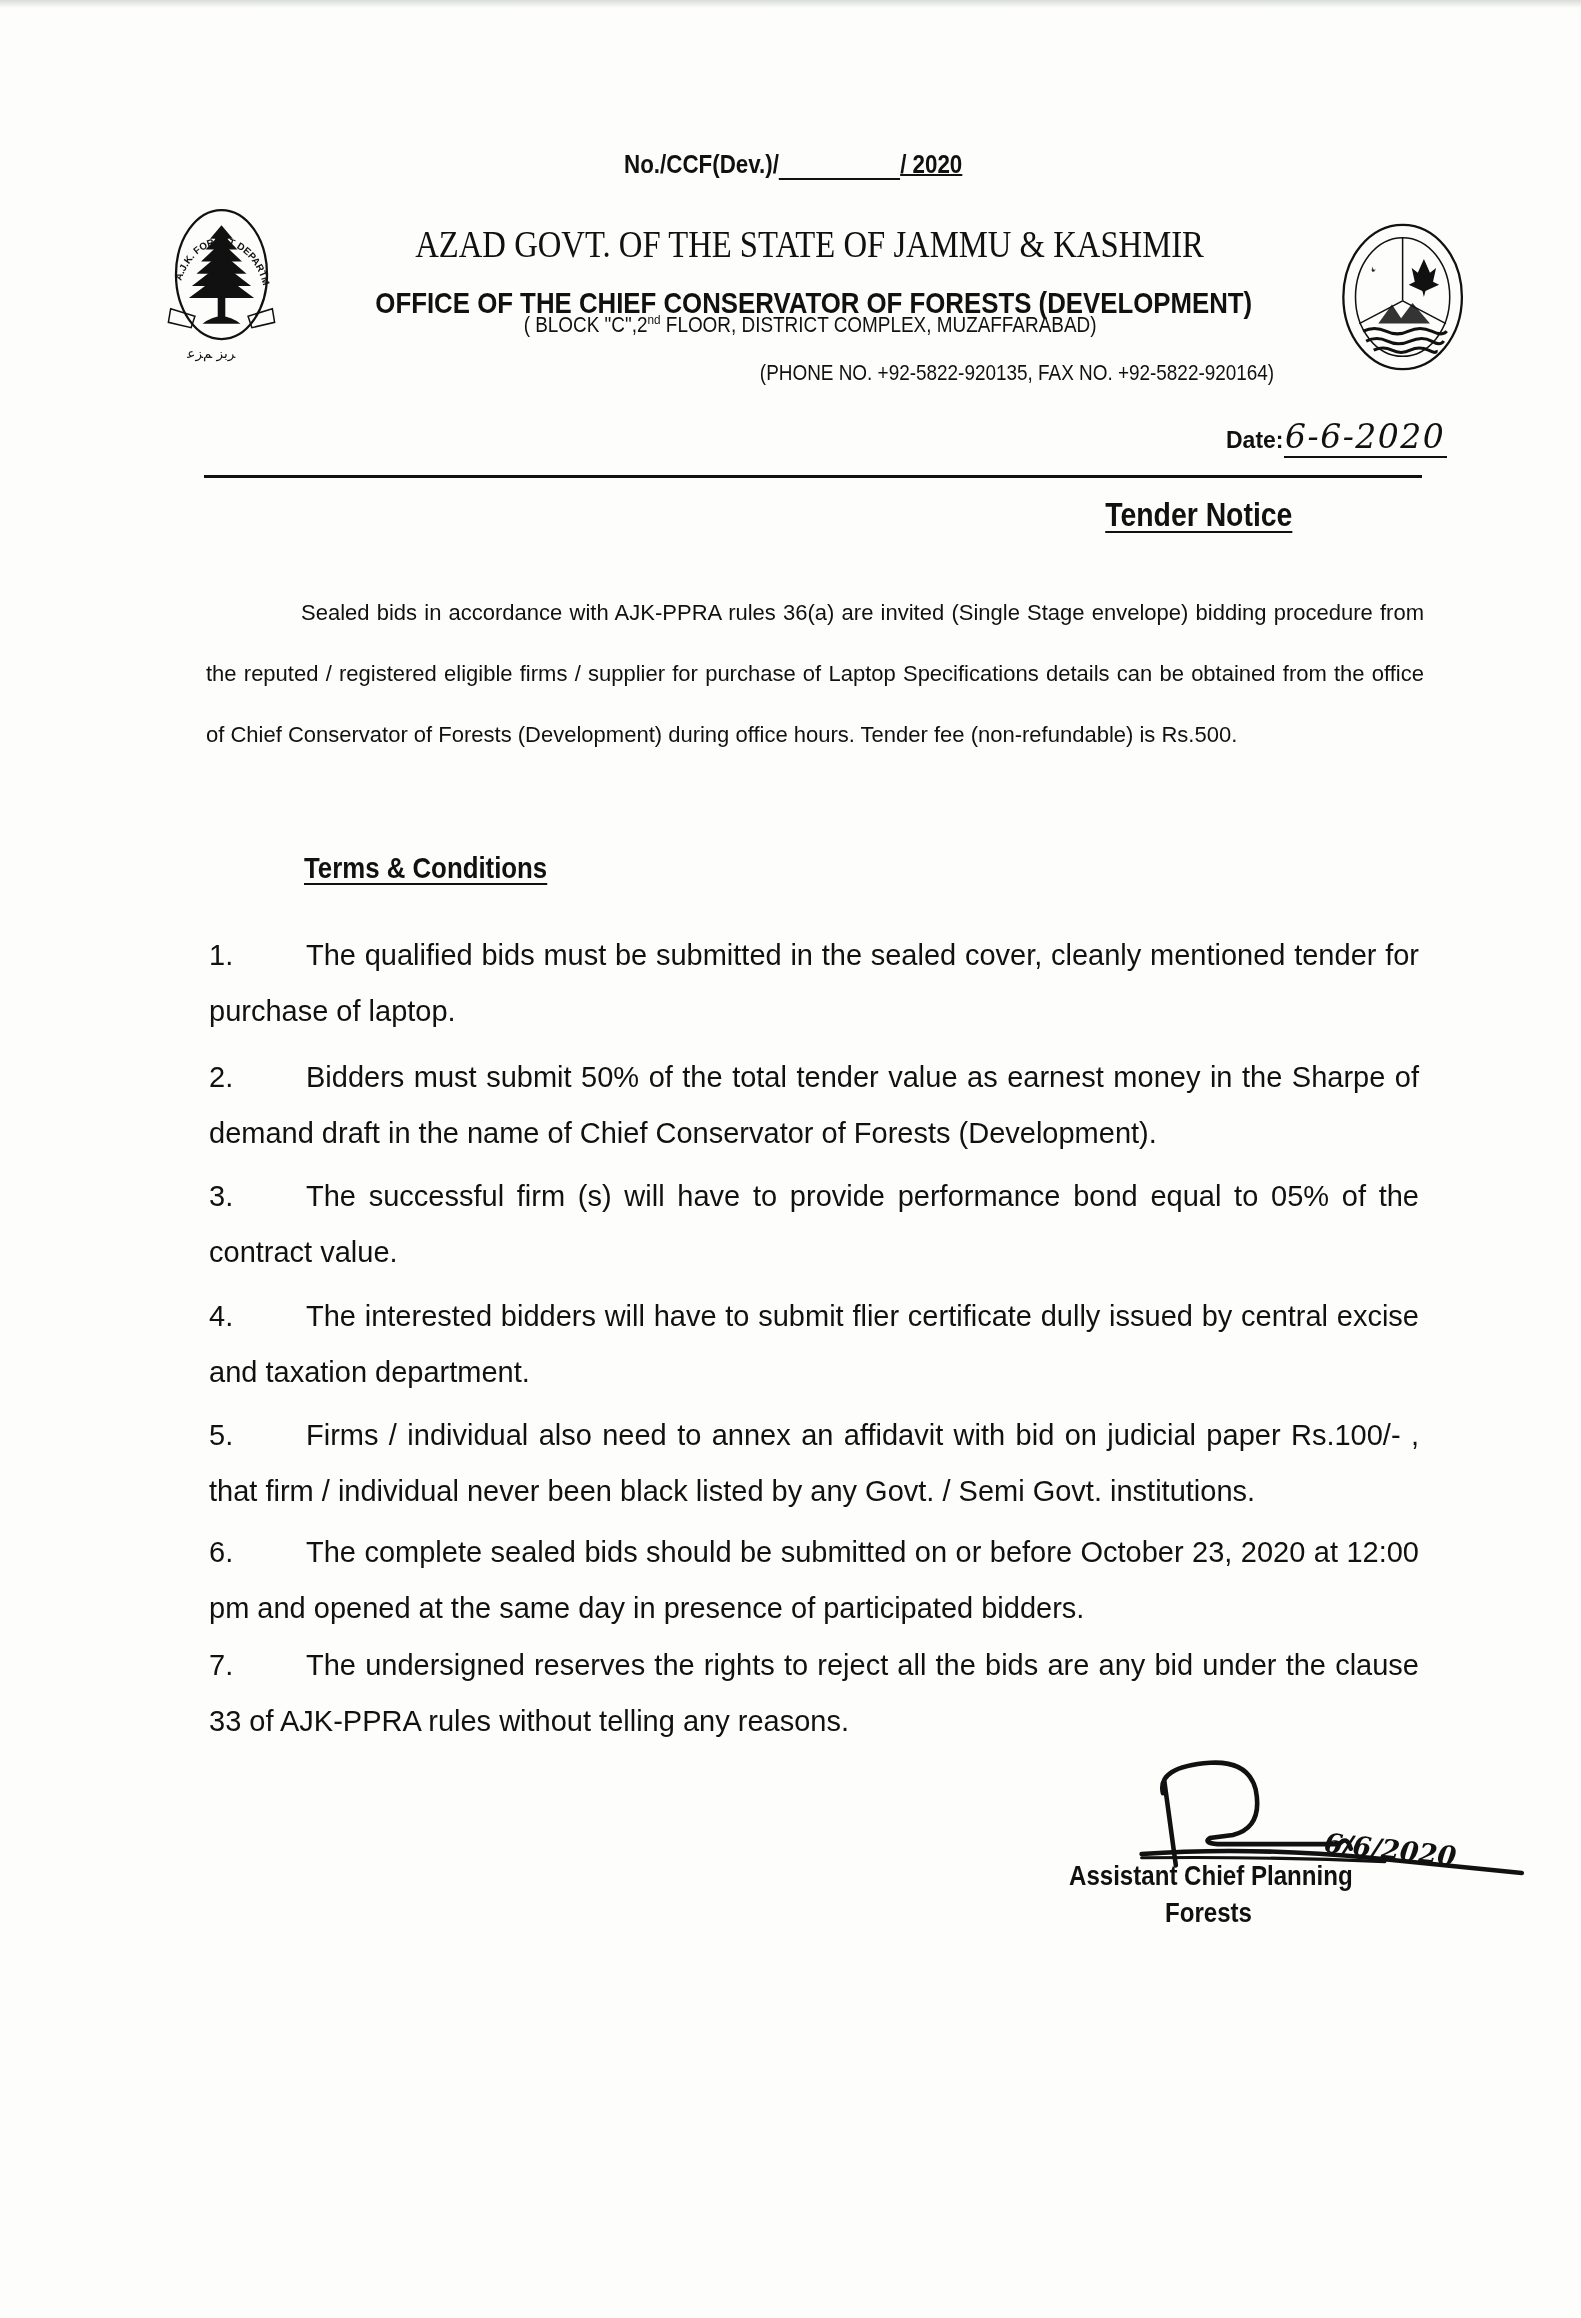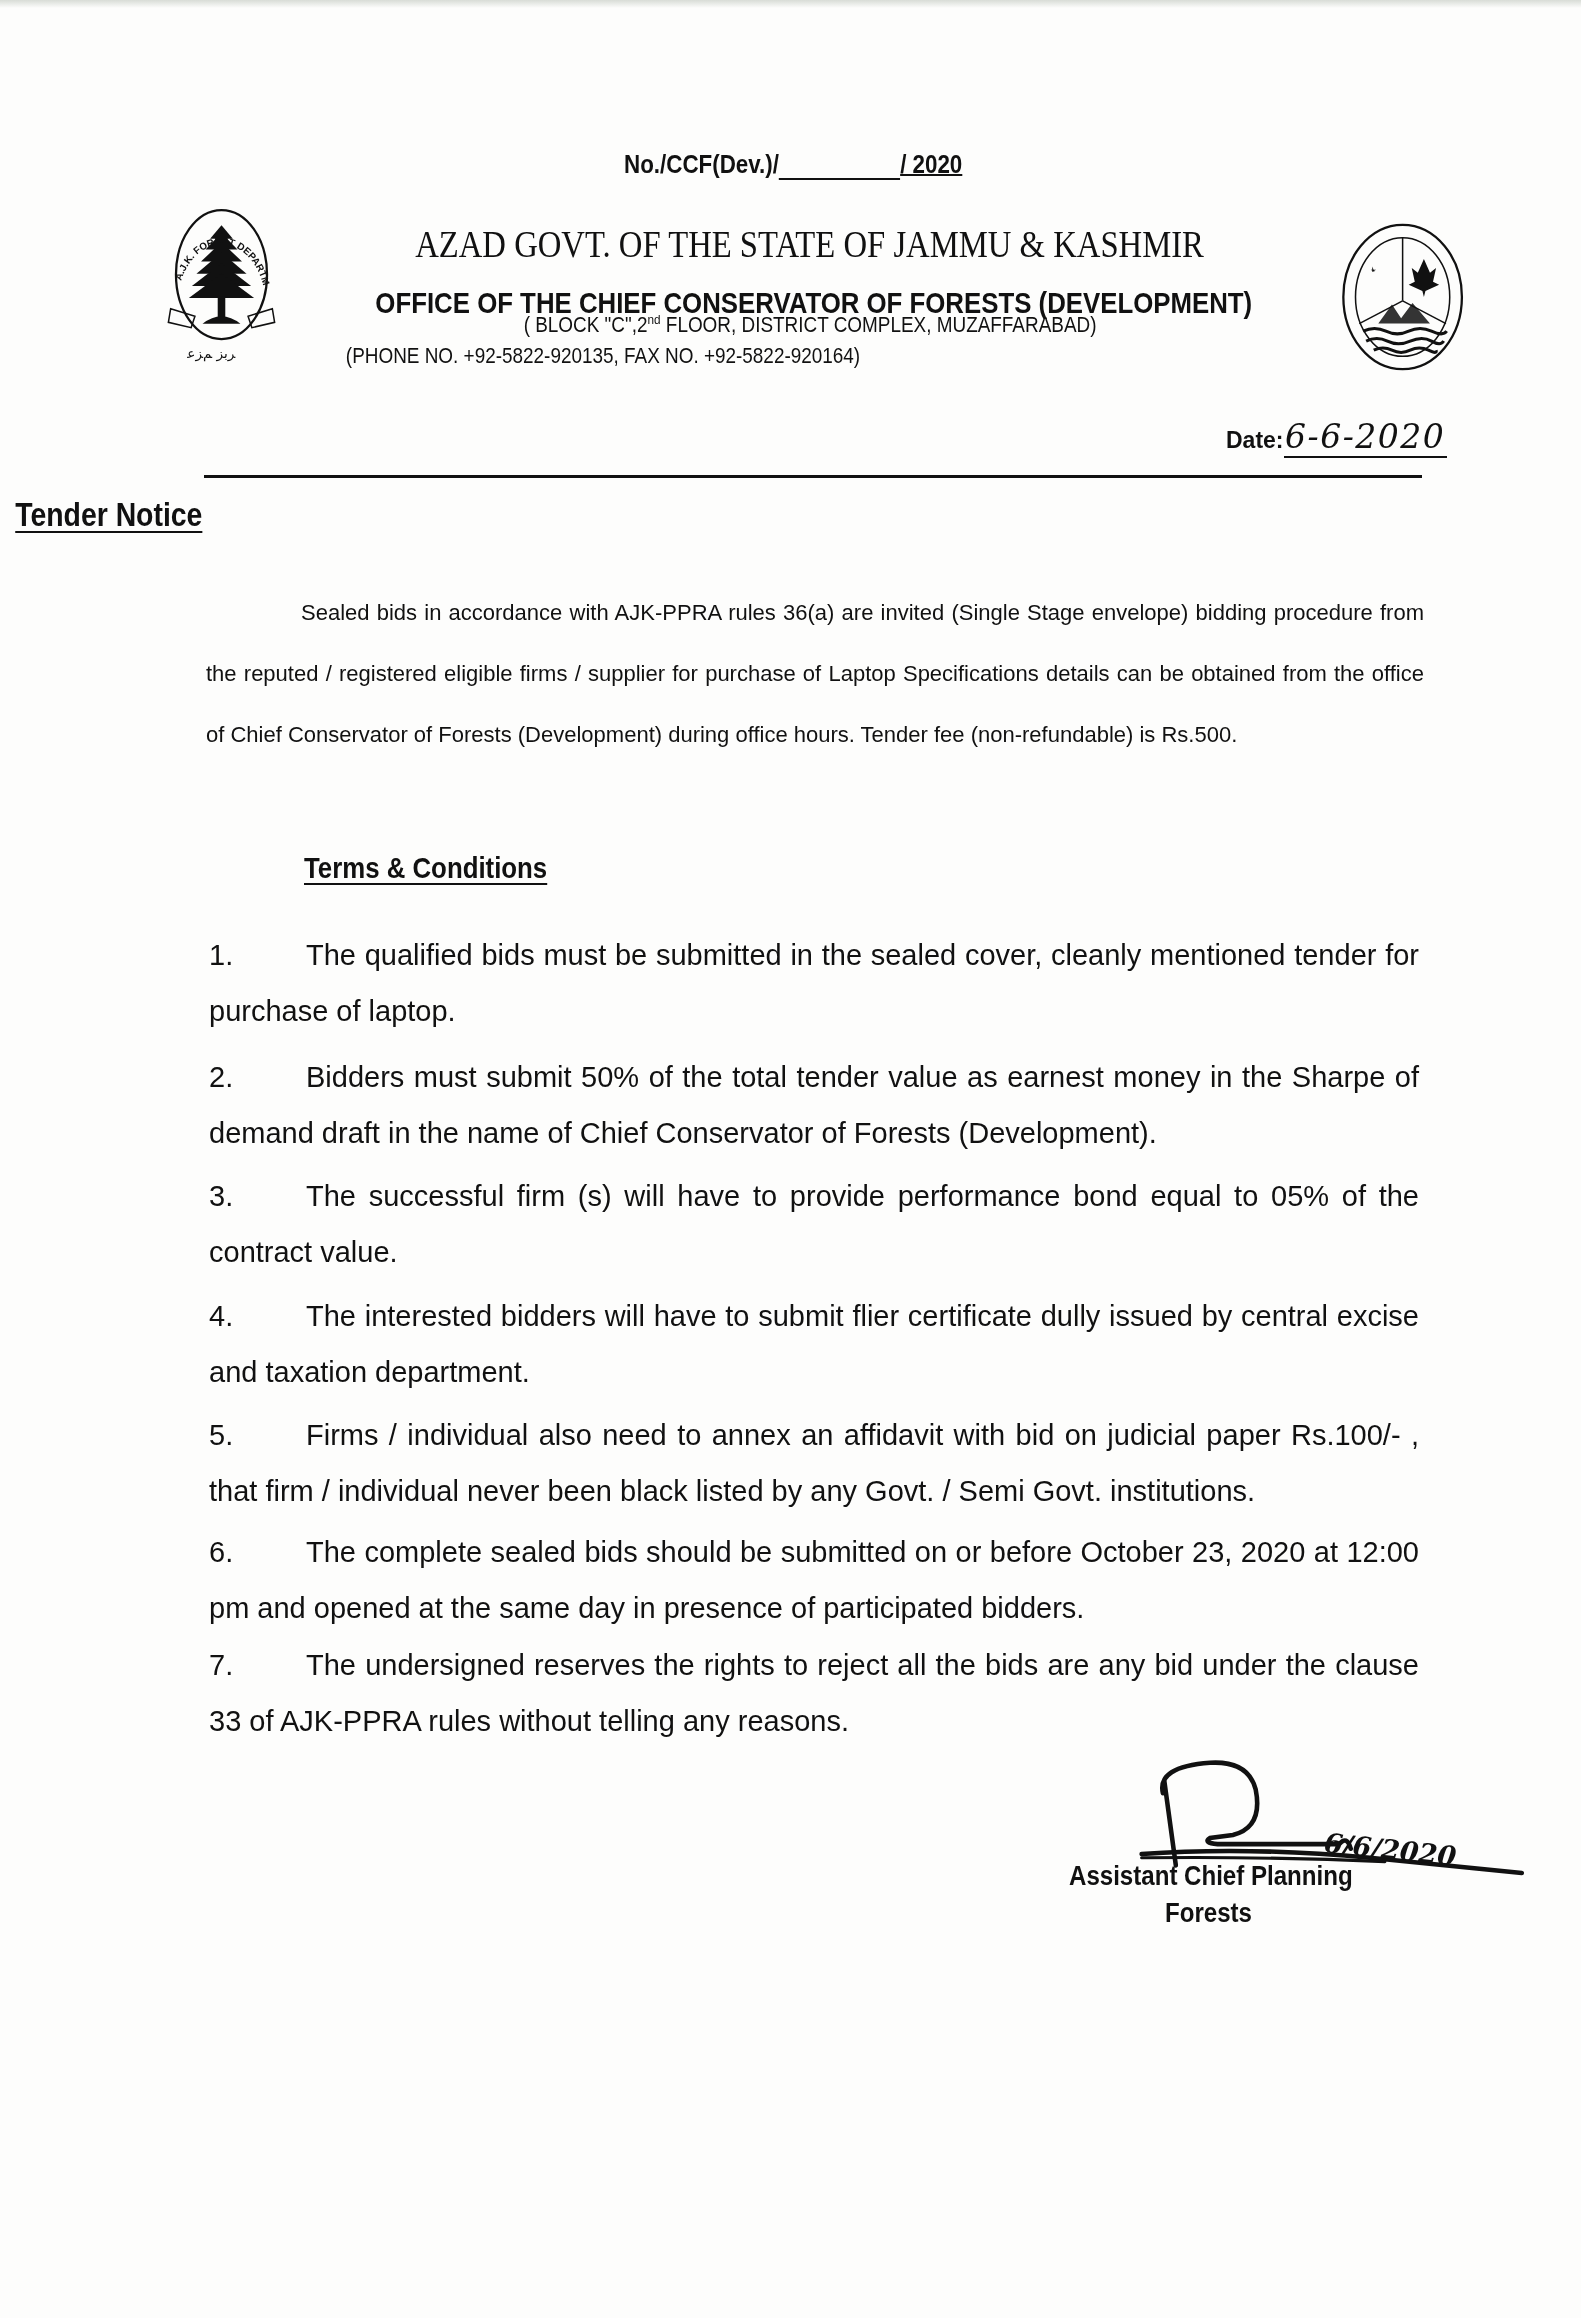--- a/index.html
+++ b/index.html
@@ -24,34 +24,34 @@
   #ref .blank { display: inline-block; width: 141px; border-bottom: 2.3px solid #111; height: 23px; vertical-align: bottom; }
   #ref .yr { text-decoration: underline; text-decoration-thickness: 2.3px; }
 
   
   #gov-title { left: 304px; top: 222px; width: 1012px; text-align: center;
     font-family: "Liberation Serif", serif; font-size: 38px; letter-spacing: 0px; }
   #office-title { left: 304px; top: 270px; width: 1012px; text-align: center;
     font-size: 30px; font-weight: bold; margin-top: 16px; }
   #address { left: 304px; top: 312px; width: 1012px; text-align: center; font-size: 22px; }
   #address sup { font-size: 13.7px; }
-  #phone { left: 304px; top: 343px; width: 1012px; text-align: left; font-size: 22px; }
+  #phone { left: 304px; top: 360px; width: 1012px; text-align: right; font-size: 22px; }
 
   
   #logo-left { left: 157px; top: 202px; width: 129px; height: 164px; }
   #logo-right { left: 1340px; top: 221px; width: 126px; height: 152px; }
 
   
   #date-row { left: 1226px; top: 417px; font-size: 23px; font-weight: bold; }
   #date-row .hand { font-family: "DejaVu Serif", serif; font-style: italic; font-weight: normal;
     font-size: 33px; border-bottom: 2.3px solid #111; padding: 0 1.5px; letter-spacing: 1.5px; }
   #rule { left: 204px; top: 475px; width: 1218px; height: 3px; background: #111; }
 
   
-  #heading { left: 0; width: 1308px; top: 496px; text-align: left;
+  #heading { left: 0; width: 1308px; top: 496px; text-align: right;
     font-size: 33px; font-weight: bold; }
   #heading span { text-decoration: underline; text-decoration-thickness: 2.3px; text-underline-offset: 4.6px; }
 
   
   #intro { left: 206px; top: 582px; width: 1218px; font-size: 22px; line-height: 61px;
     text-align: justify; text-indent: 95px; }
   #intro .inner { display: block; }
 
   #terms-heading { left: 304px; top: 851px; font-size: 30px; font-weight: bold; }
   #terms-heading span { text-decoration: underline; text-decoration-thickness: 2.3px; text-underline-offset: 4.6px; }

